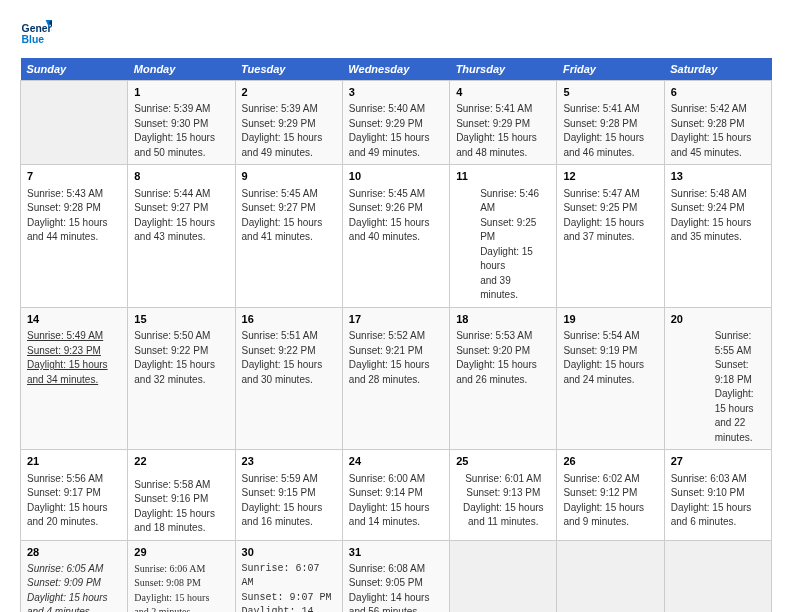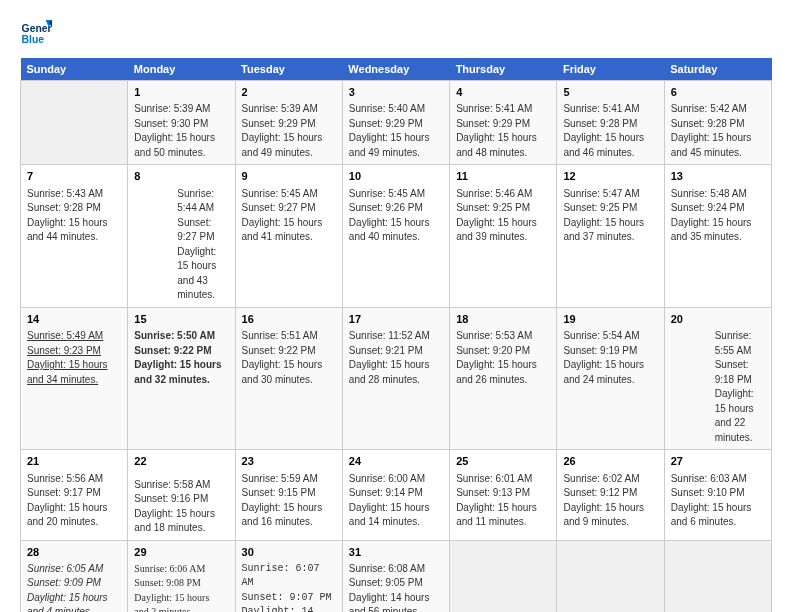--- a/index.html
+++ b/index.html
@@ -56,20 +56,21 @@
       border-collapse: collapse;
       font-size: 9.5px;
     }
     thead th {
       background: #3366cc;
       color: #fff;
       font-weight: bold;
       text-align: left;
       padding: 5px 6px;
       font-size: 11px;
+      font-style: italic;
     }
     tbody td {
       vertical-align: top;
       padding: 4px 6px;
       border: 1px solid #ccc;
       width: 14.28%;
       height: 76px;
       line-height: 1.4;
     }
     tbody tr:nth-child(odd) td {
@@ -177,42 +178,42 @@
         <tr>
           <td>
             <span class="day-num">7</span>
             <div class="day-info" style="white-space: pre-line;">Sunrise: 5:43 AM
 Sunset: 9:28 PM
 Daylight: 15 hours
 and 44 minutes.</div>
           </td>
           <td>
             <span class="day-num">8</span>
-            <div class="day-info" style="white-space: pre-line; margin-left: 43px;">Sunrise: 5:44 AM
+            <div class="day-info" style="white-space: pre-line;">Sunrise: 5:44 AM
 Sunset: 9:27 PM
 Daylight: 15 hours
 and 43 minutes.</div>
           </td>
           <td>
             <span class="day-num">9</span>
             <div class="day-info" style="white-space: pre-line;">Sunrise: 5:45 AM
 Sunset: 9:27 PM
 Daylight: 15 hours
 and 41 minutes.</div>
           </td>
           <td>
             <span class="day-num">10</span>
             <div class="day-info" style="white-space: pre-line;">Sunrise: 5:45 AM
 Sunset: 9:26 PM
 Daylight: 15 hours
 and 40 minutes.</div>
           </td>
           <td>
             <span class="day-num">11</span>
-            <div class="day-info" style="white-space: pre-line;">Sunrise: 5:46 AM
+            <div class="day-info" style="white-space: pre-line; margin-left: 24px;">Sunrise: 5:46 AM
 Sunset: 9:25 PM
 Daylight: 15 hours
 and 39 minutes.</div>
           </td>
           <td>
             <span class="day-num">12</span>
             <div class="day-info" style="white-space: pre-line;">Sunrise: 5:47 AM
 Sunset: 9:25 PM
 Daylight: 15 hours
 and 37 minutes.</div>
@@ -228,35 +229,35 @@
         <tr>
           <td>
             <span class="day-num">14</span>
             <div class="day-info" style="white-space: pre-line; text-decoration: underline;">Sunrise: 5:49 AM
 Sunset: 9:23 PM
 Daylight: 15 hours
 and 34 minutes.</div>
           </td>
           <td>
             <span class="day-num">15</span>
-            <div class="day-info" style="white-space: pre-line; font-weight: bold;">Sunrise: 5:50 AM
+            <div class="day-info" style="white-space: pre-line;">Sunrise: 5:50 AM
 Sunset: 9:22 PM
 Daylight: 15 hours
 and 32 minutes.</div>
           </td>
           <td>
             <span class="day-num">16</span>
             <div class="day-info" style="white-space: pre-line;">Sunrise: 5:51 AM
 Sunset: 9:22 PM
 Daylight: 15 hours
 and 30 minutes.</div>
           </td>
           <td>
             <span class="day-num">17</span>
-            <div class="day-info" style="white-space: pre-line;">Sunrise: 11:52 AM
+            <div class="day-info" style="white-space: pre-line;">Sunrise: 5:52 AM
 Sunset: 9:21 PM
 Daylight: 15 hours
 and 28 minutes.</div>
           </td>
           <td>
             <span class="day-num">18</span>
             <div class="day-info" style="white-space: pre-line;">Sunrise: 5:53 AM
 Sunset: 9:20 PM
 Daylight: 15 hours
 and 26 minutes.</div>
@@ -300,21 +301,21 @@
           </td>
           <td>
             <span class="day-num">24</span>
             <div class="day-info" style="white-space: pre-line;">Sunrise: 6:00 AM
 Sunset: 9:14 PM
 Daylight: 15 hours
 and 14 minutes.</div>
           </td>
           <td>
             <span class="day-num">25</span>
-            <div class="day-info" style="white-space: pre-line;">Sunrise: 6:01 AM
+            <div class="day-info" style="white-space: pre-line; text-align: center;">Sunrise: 6:01 AM
 Sunset: 9:13 PM
 Daylight: 15 hours
 and 11 minutes.</div>
           </td>
           <td>
             <span class="day-num">26</span>
             <div class="day-info" style="white-space: pre-line;">Sunrise: 6:02 AM
 Sunset: 9:12 PM
 Daylight: 15 hours
 and 9 minutes.</div>

